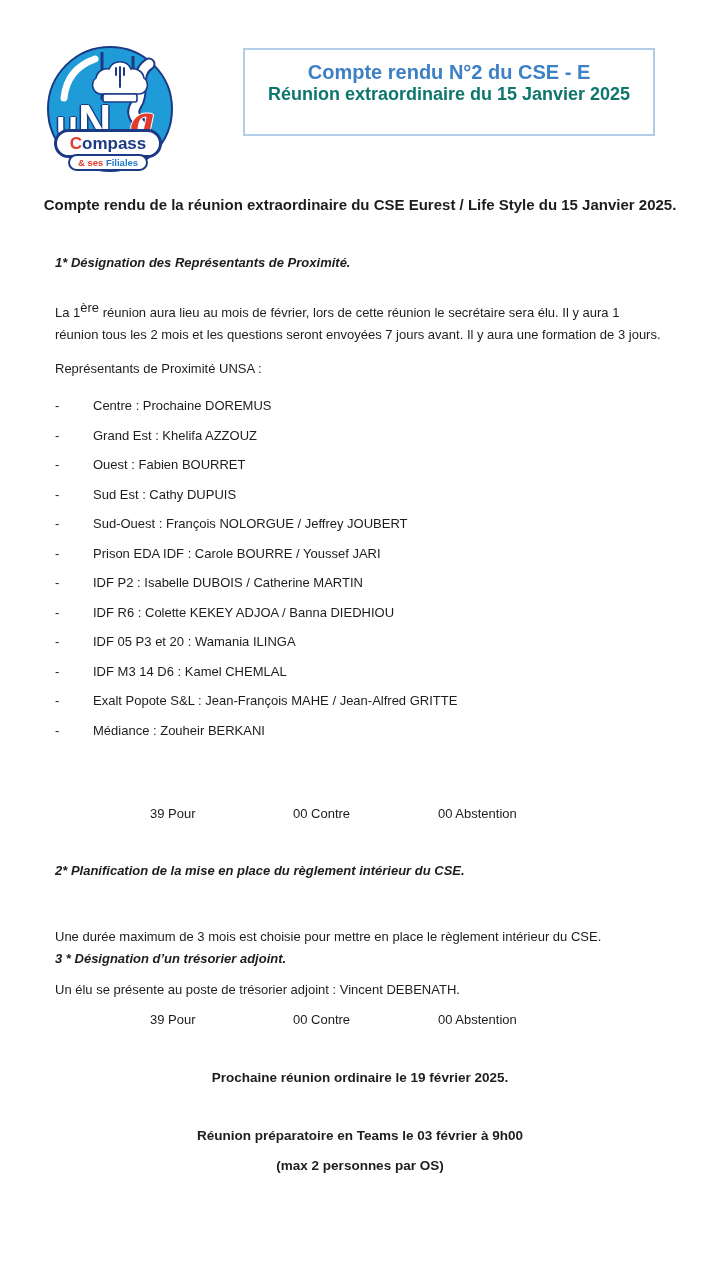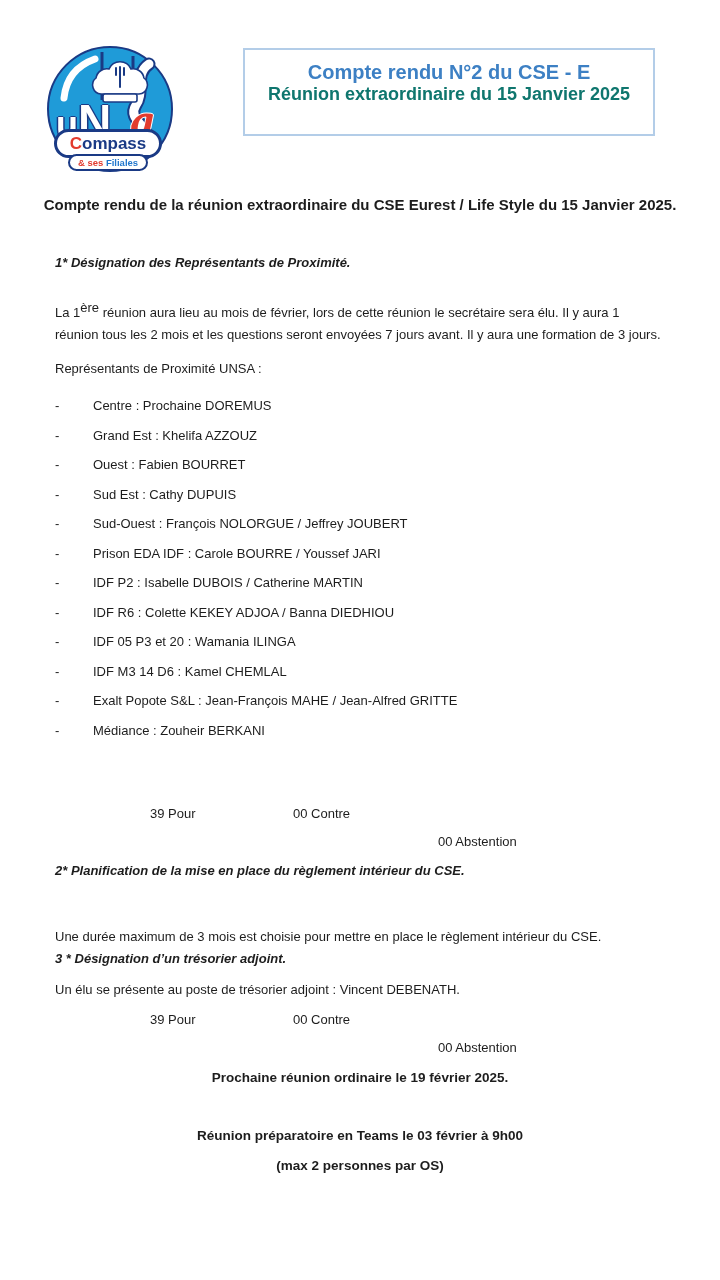--- a/index.html
+++ b/index.html
@@ -46,21 +46,21 @@
   #list-intro{top:361px;font-size:13px;}
   #rp-list{top:391px;font-size:13px;}
   .li{line-height:29.5px;white-space:nowrap;}
   .li .dash{display:inline-block;width:38px;}
   .vote-row{height:18px;font-size:13px;}
   #vote1{top:806px;}
   #vote2{top:1012px;}
   .vote-row span{position:absolute;}
   .vote-pour{left:95px;}
   .vote-contre{left:238px;}
-  .vote-abst{left:383px;margin-top:28px;}
+  .vote-abst{left:383px;}
   #s2-title{top:863px;}
   #s2-body{top:929px;}
   #s3-title{top:951px;}
   #s3-body{top:982px;}
   .footer-line{font-weight:bold;font-size:13.5px;}
   #f1{top:1070px;}
   #f2{top:1128px;}
   #f3{top:1158px;}
 </style>
 </head>

